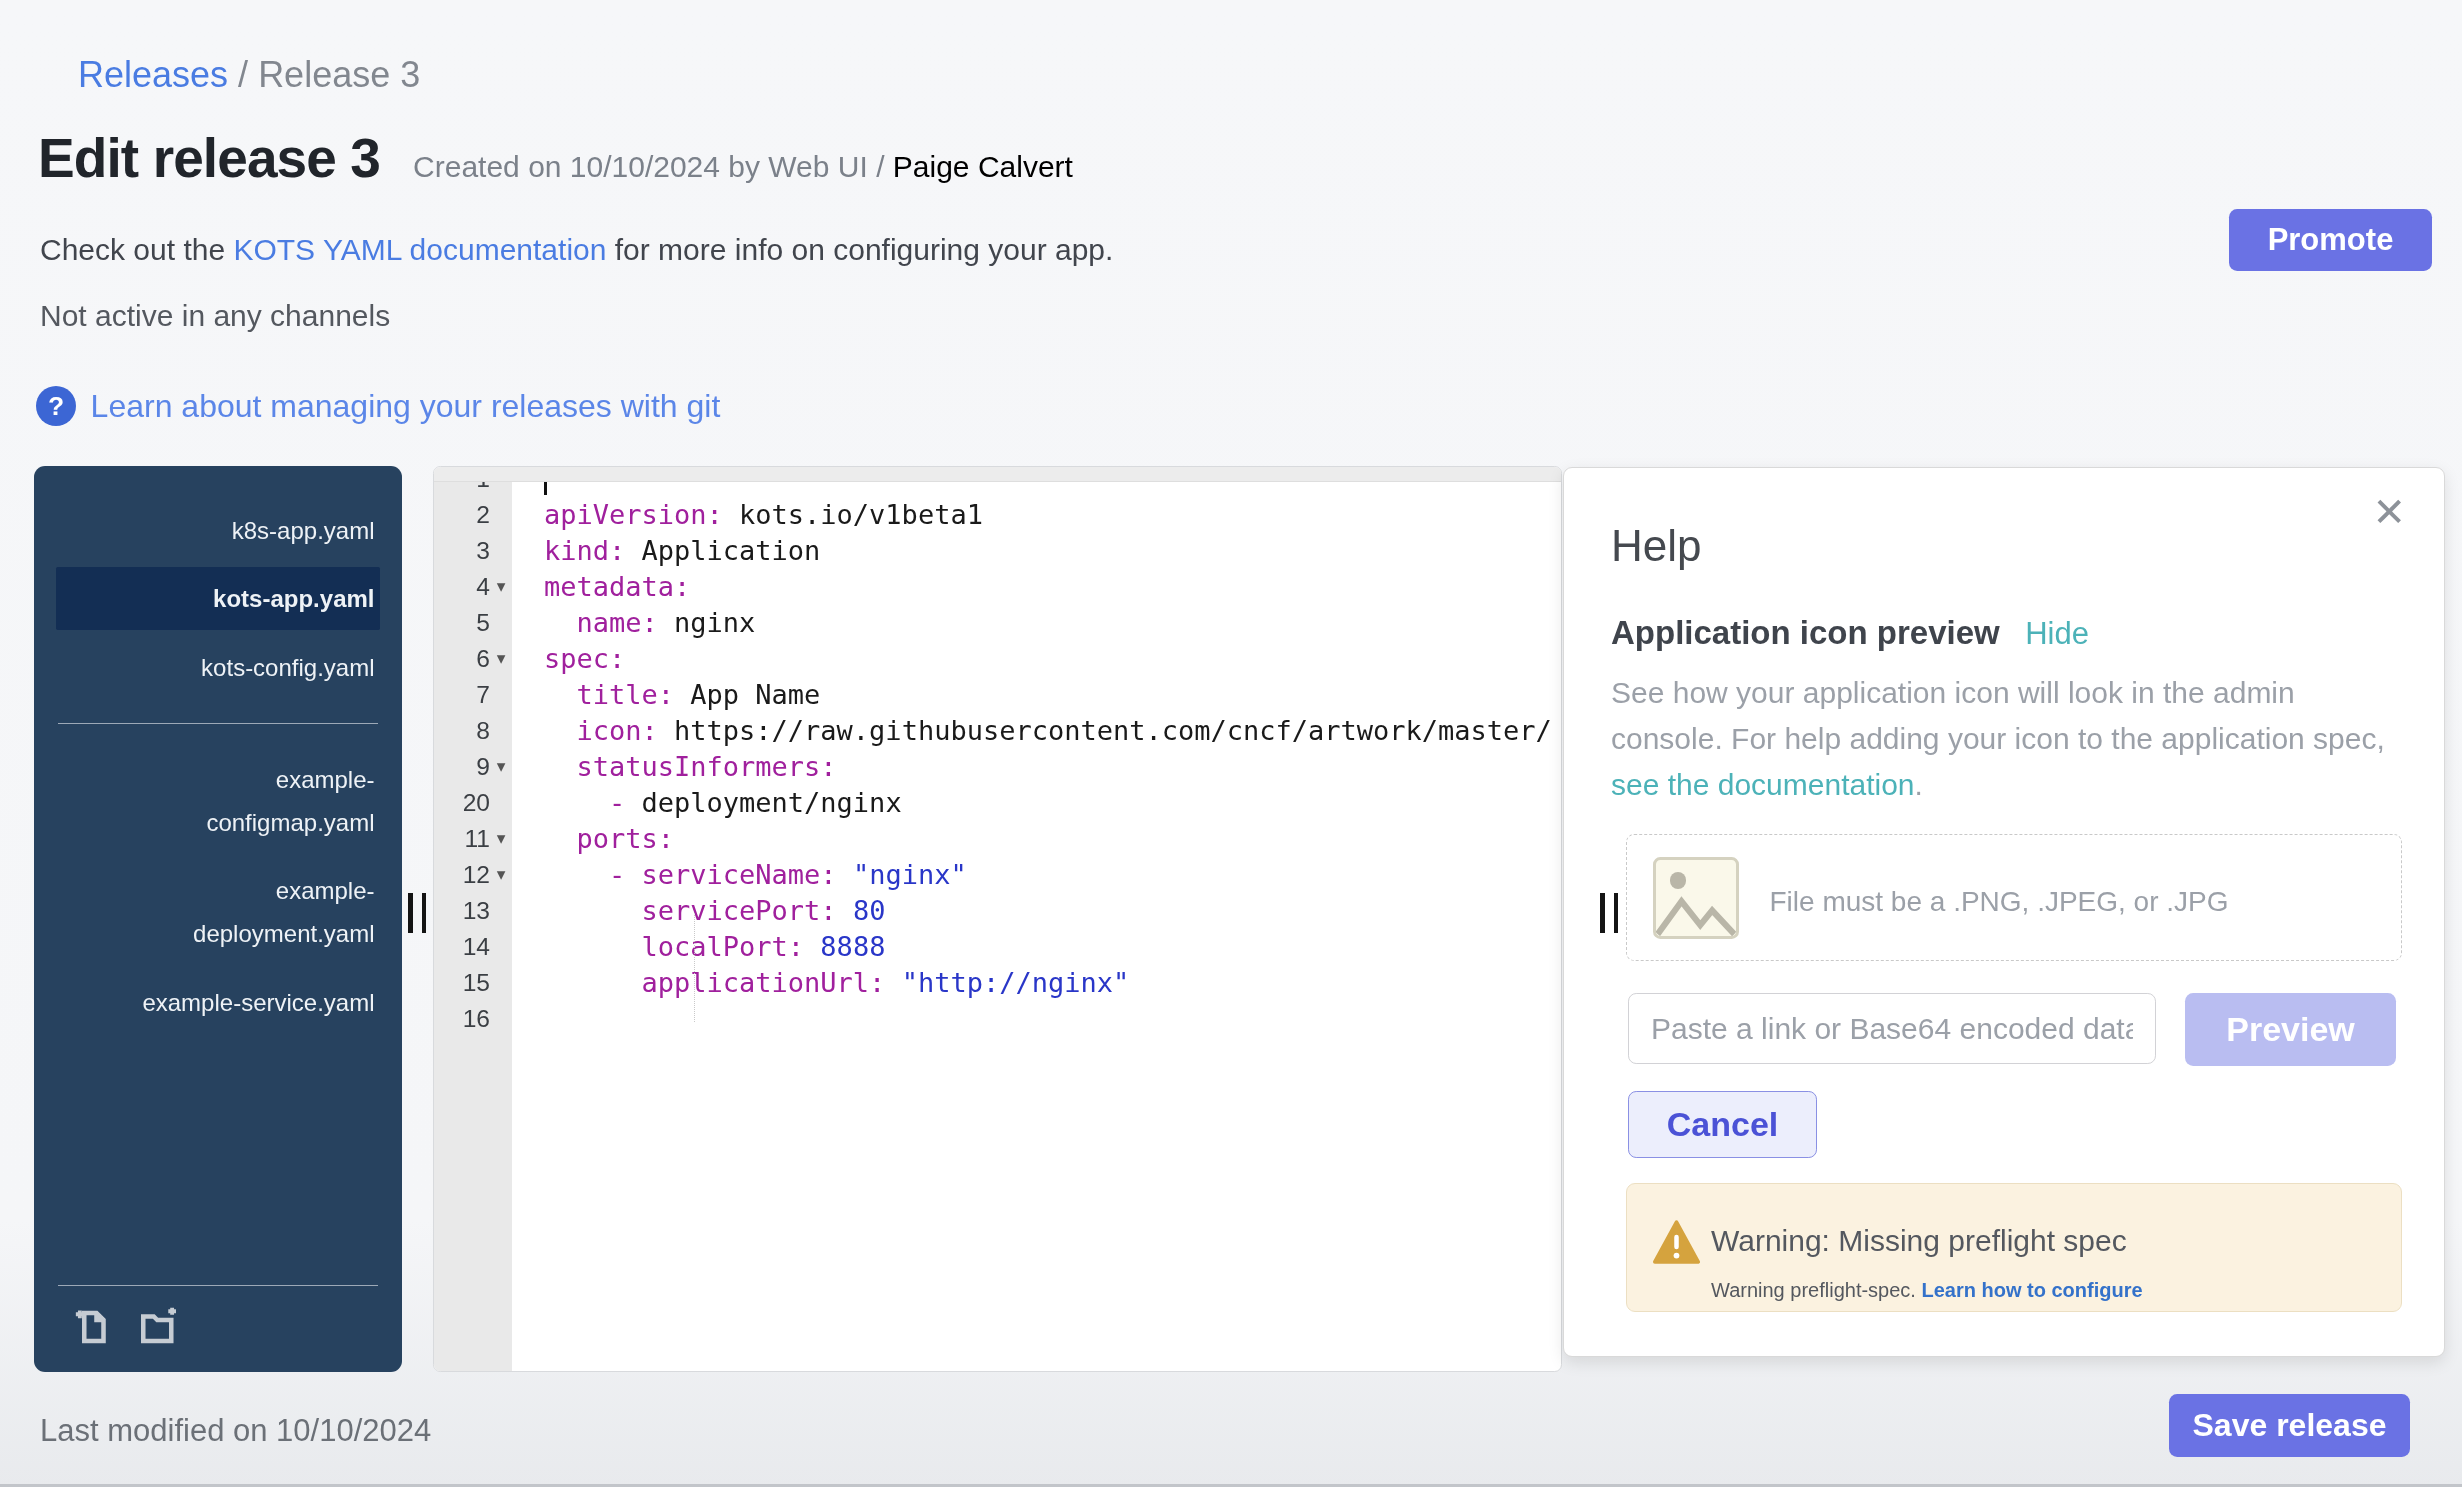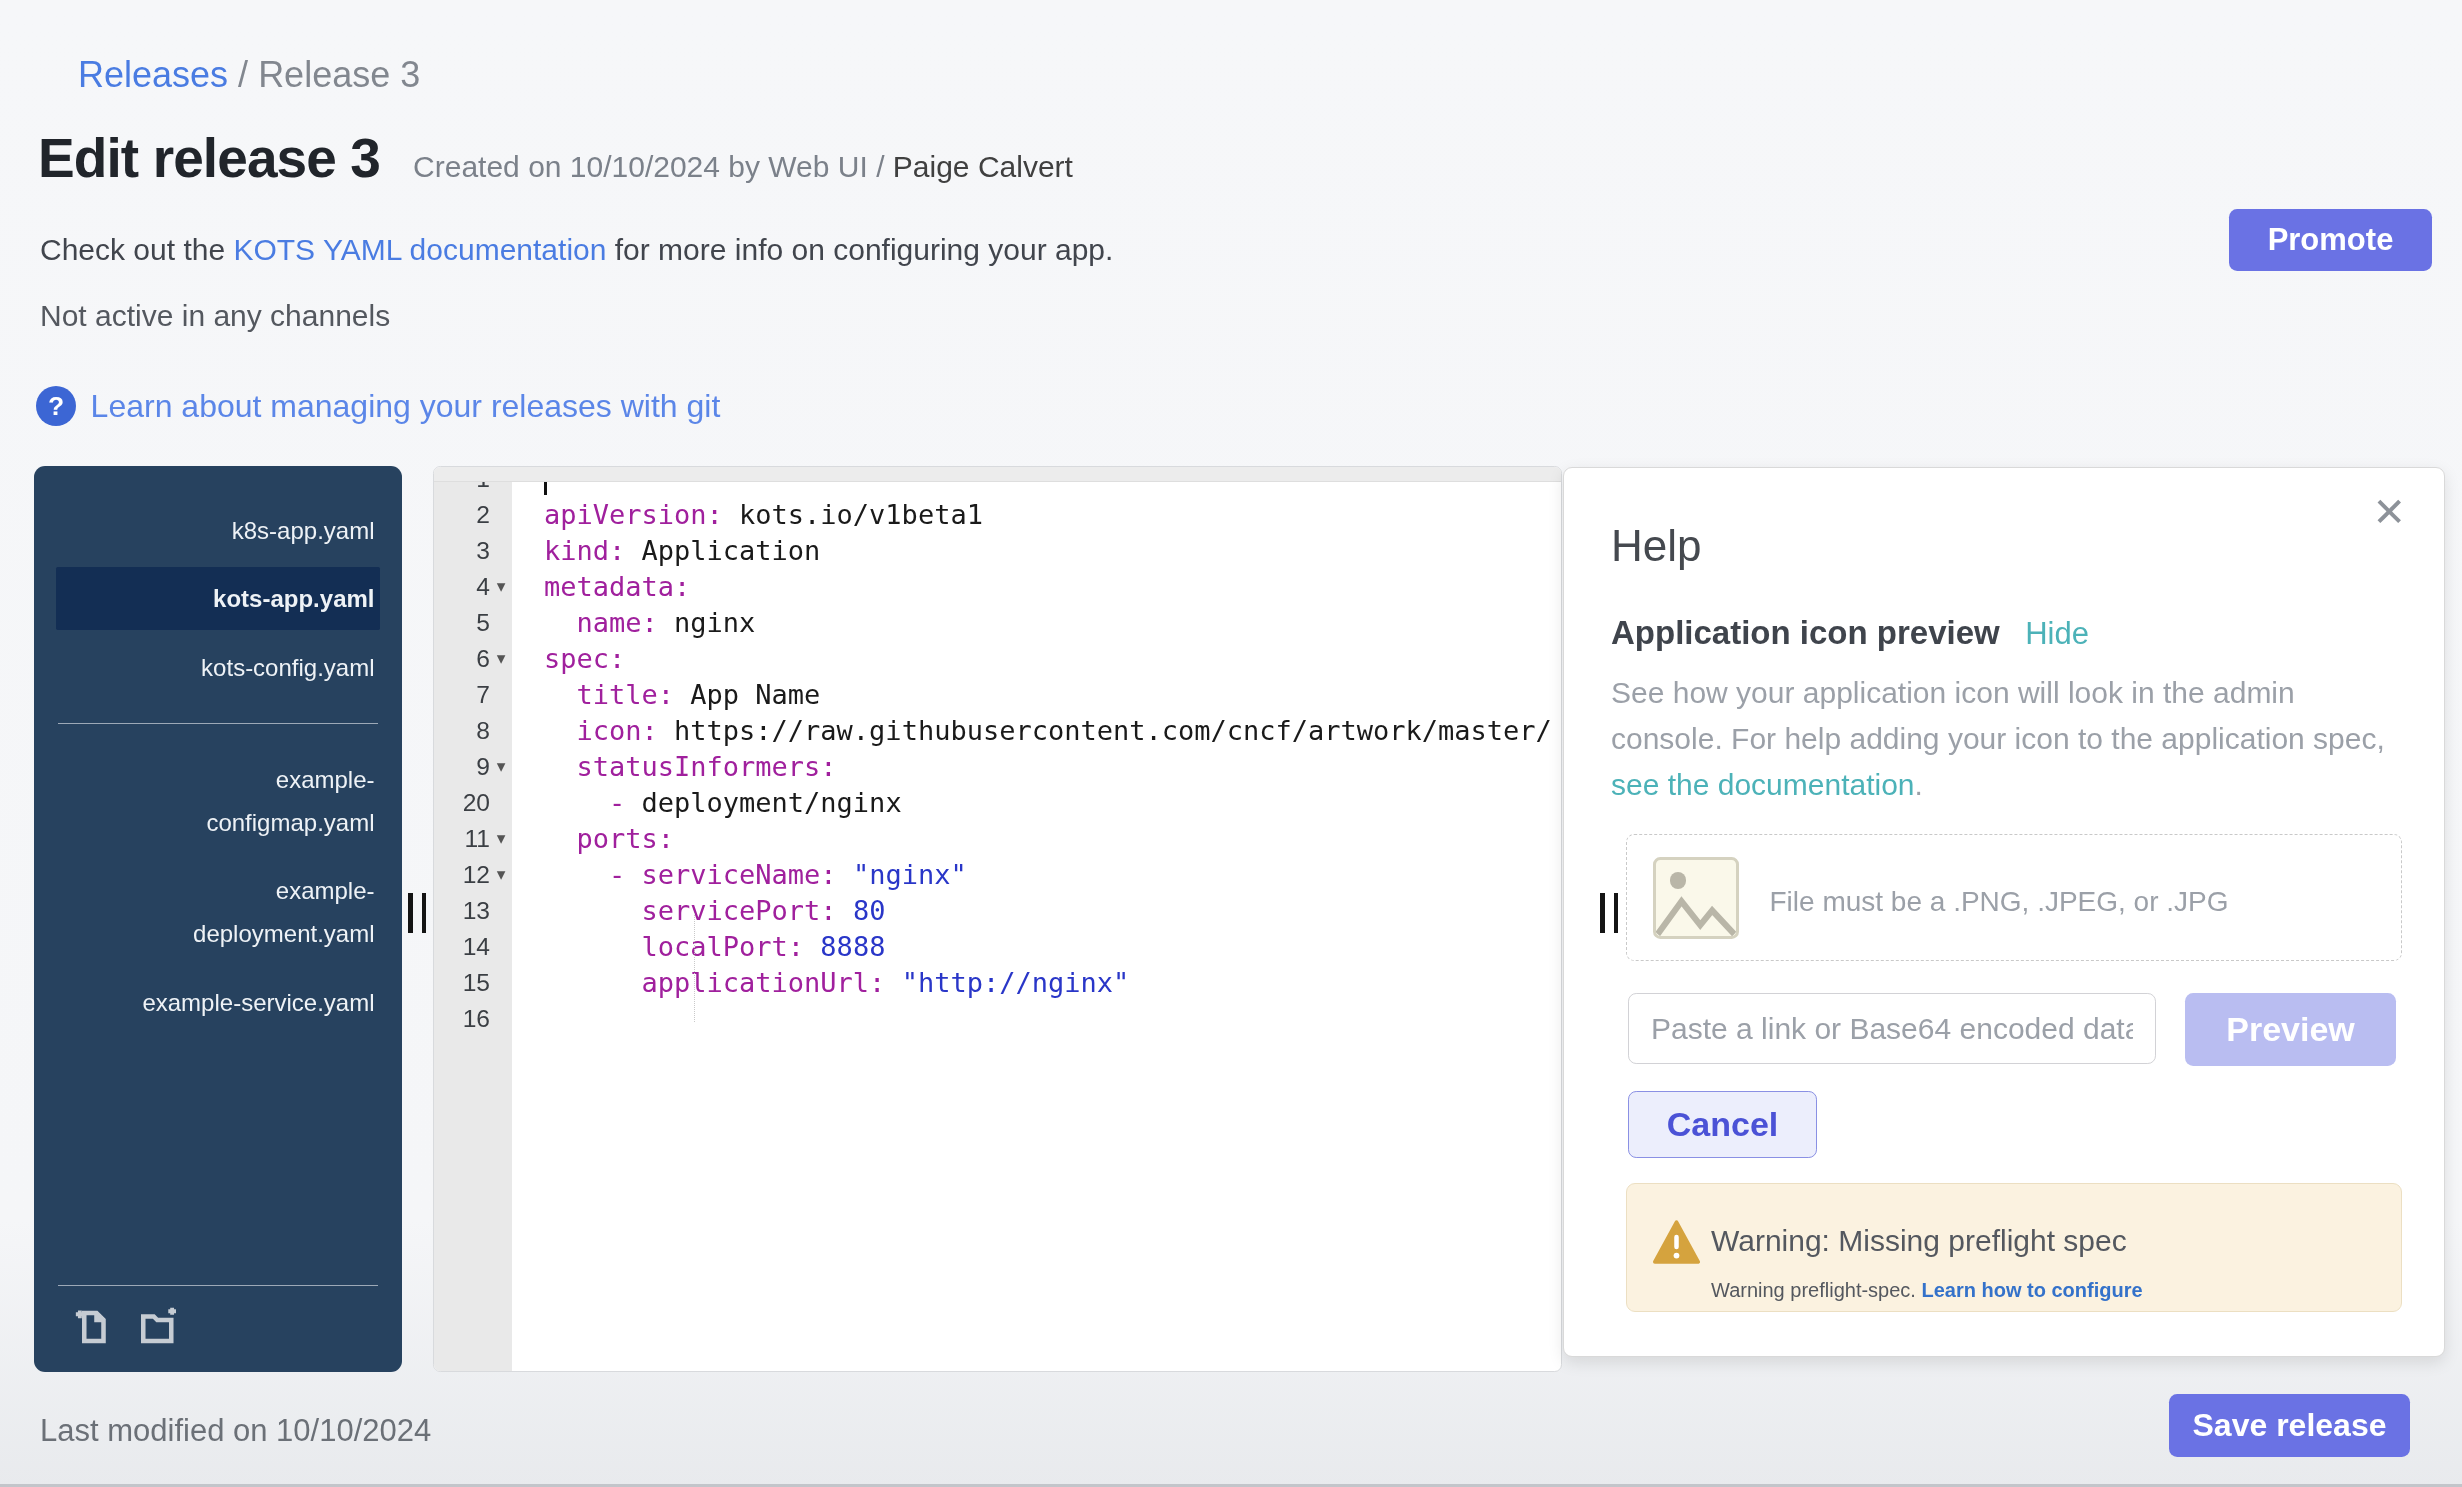--- a/index.html
+++ b/index.html
@@ -11,21 +11,21 @@
   }
   .abs { position:absolute; }
 
   
   .breadcrumb { left:40px; top:54px; font-size:36px;margin-left:38px; }
   .breadcrumb .crumb-link { color:#4a7ce2; cursor:pointer; }
   .breadcrumb .crumb-sep, .breadcrumb .crumb-cur { color:#82878f; }
   .title-row { left:38px; top:126px; display:flex; align-items:baseline; gap:33px; }
   .page-title { font-size:55px; font-weight:800; color:#21252b; letter-spacing:-0.9px; }
   .subtitle { font-size:30px; color:#7b818a; }
-  .subtitle .author-link { color:#404040; cursor:pointer; }
+  .subtitle .author-link { color:#000000; cursor:pointer; }
   .docs-line { left:40px; top:233px; font-size:30px; color:#41454d; }
   .docs-line .doc-link { color:#4a7ce2; cursor:pointer; }
   .channel-status { left:40px; top:299px; font-size:30px; color:#54585f; }
   .git-row { left:36px; top:386px; display:flex; align-items:center; gap:14.6px; }
   .q-icon { width:40px; height:40px; border-radius:50%; background:#3c66d4; color:#fff;
             font-size:26.4px; font-weight:700; display:flex; align-items:center; justify-content:center; }
   .git-link { font-size:32px; color:#5b86e8; cursor:pointer; }
   .btn { display:flex; align-items:center; justify-content:center; border-radius:8.2px;
          font-weight:700; color:#fff; cursor:pointer; border:none; }
   .promote-btn { left:2229px; top:209px; width:203px; height:62px; background:#6a72e4; font-size:31px; }

